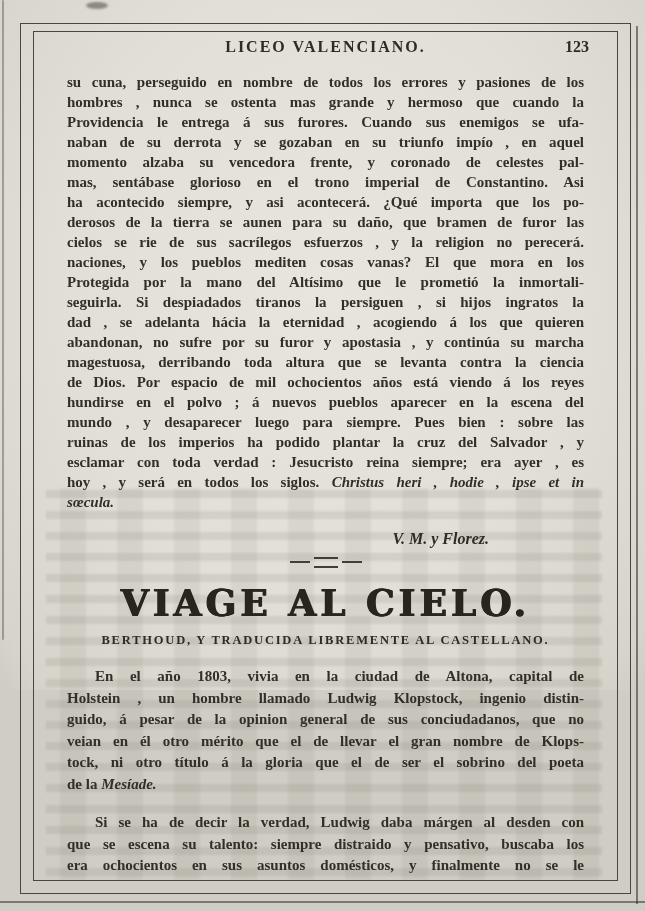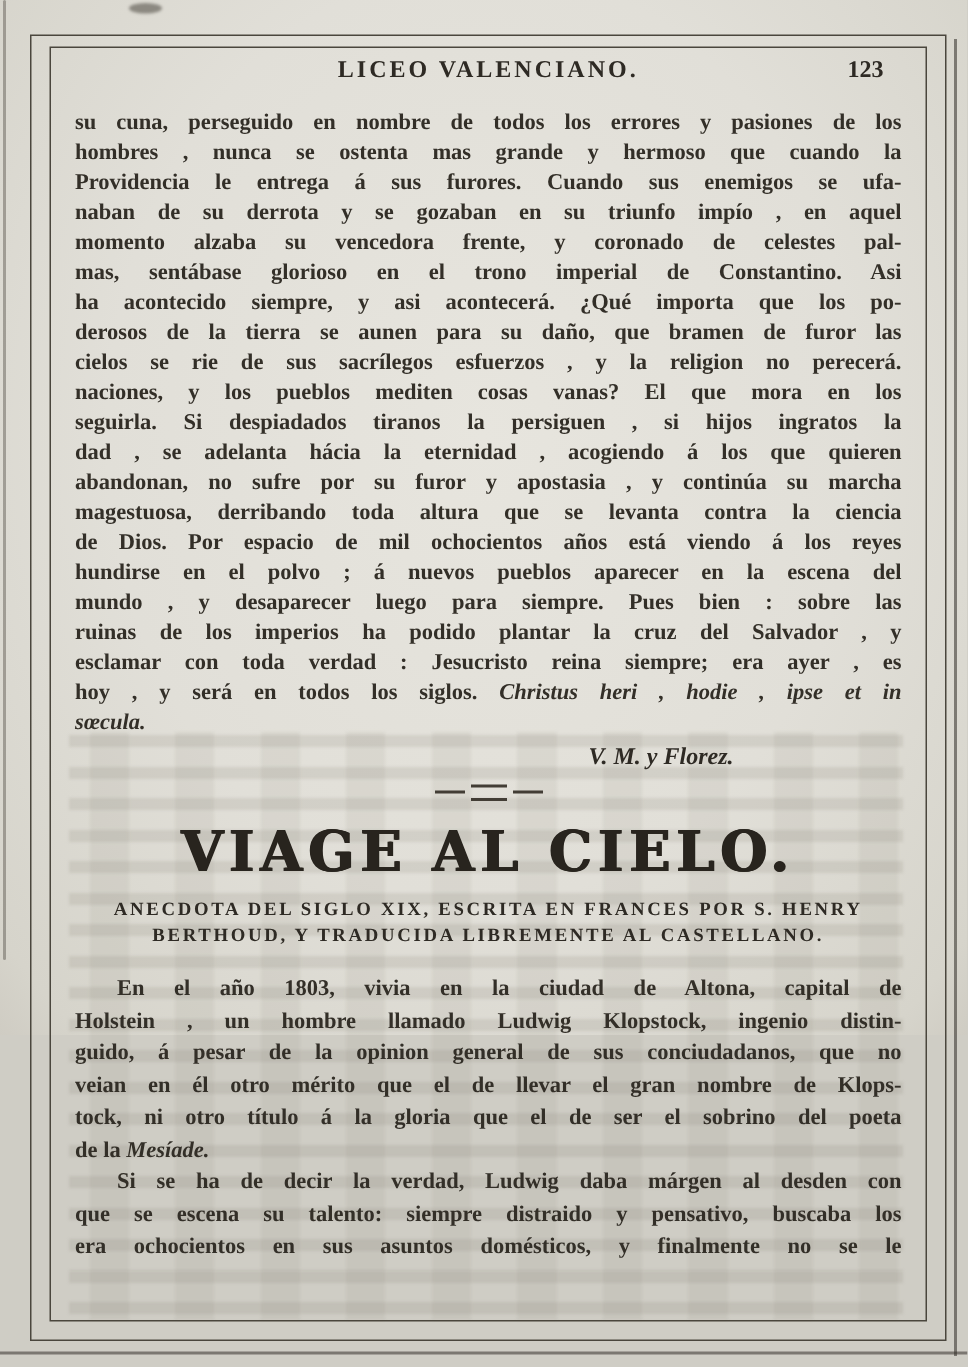--- a/index.html
+++ b/index.html
@@ -29,21 +29,21 @@
   
   .outer-frame{position:absolute;left:20px;top:23px;width:609px;height:869px;border:1.6px solid #4a463d;}
   .inner-frame{position:absolute;left:33px;top:31px;width:583px;height:848px;border:1.4px solid #4a463d;}
   
   .content{position:absolute;left:50px;top:38px;width:551px;}
   .running-head{position:relative;height:22px;}
   .running-title{
     display:block;text-align:center;font-weight:bold;font-size:16px;letter-spacing:2px;color:#2e2a24;
   }
   .page-number{position:absolute;right:12px;top:0;font-weight:bold;font-size:16px;color:#2e2a24;}
-  .para{margin:0;}
+  .para{margin:17px;}
   .p1{margin-top:12px;}
   .jline{
     font-size:15px;font-weight:bold;line-height:20px;
     text-align:justify;text-align-last:justify;color:#332f28;
     white-space:normal;
   }
   .p2 .jline,.p3 .jline{line-height:21.5px;}
   .jline.last{text-align-last:left;}
   .jline .it{font-style:italic;}
   .indent{text-indent:28px;}
@@ -91,20 +91,21 @@
       <div class="jline">su cuna, perseguido en nombre de todos los errores y pasiones de los</div>
       <div class="jline">hombres , nunca se ostenta mas grande y hermoso que cuando la</div>
       <div class="jline">Providencia le entrega á sus furores. Cuando sus enemigos se ufa-</div>
       <div class="jline">naban de su derrota y se gozaban en su triunfo impío , en aquel</div>
       <div class="jline">momento alzaba su vencedora frente, y coronado de celestes pal-</div>
       <div class="jline">mas, sentábase glorioso en el trono imperial de Constantino. Asi</div>
       <div class="jline">ha acontecido siempre, y asi acontecerá. ¿Qué importa que los po-</div>
       <div class="jline">derosos de la tierra se aunen para su daño, que bramen de furor las</div>
       <div class="jline">cielos se rie de sus sacrílegos esfuerzos , y la religion no perecerá.</div>
       <div class="jline">naciones, y los pueblos mediten cosas vanas? El que mora en los</div>
+      <div class="jline">Protegida por la mano del Altísimo que le prometió la inmortali-</div>
       <div class="jline">seguirla. Si despiadados tiranos la persiguen , si hijos ingratos la</div>
       <div class="jline">dad , se adelanta hácia la eternidad , acogiendo á los que quieren</div>
       <div class="jline">abandonan, no sufre por su furor y apostasia , y continúa su marcha</div>
       <div class="jline">magestuosa, derribando toda altura que se levanta contra la ciencia</div>
       <div class="jline">de Dios. Por espacio de mil ochocientos años está viendo á los reyes</div>
       <div class="jline">hundirse en el polvo ; á nuevos pueblos aparecer en la escena del</div>
       <div class="jline">mundo , y desaparecer luego para siempre. Pues bien : sobre las</div>
       <div class="jline">ruinas de los imperios ha podido plantar la cruz del Salvador , y</div>
       <div class="jline">esclamar con toda verdad : Jesucristo reina siempre; era ayer , es</div>
       <div class="jline"><span>hoy , y será en todos los siglos.</span> <span class="it">Christus heri , hodie , ipse et in</span></div>
@@ -115,21 +116,20 @@
 
     <div class="divider">
       <span class="dash"></span>
       <span class="dbl"></span>
       <span class="dash"></span>
     </div>
 
     <div class="article-title">VIAGE AL CIELO.</div>
 
     <div class="subtitle">
-      <div class="sline">ANECDOTA DEL SIGLO XIX, ESCRITA EN FRANCES POR S. HENRY</div>
       <div class="sline">BERTHOUD, Y TRADUCIDA LIBREMENTE AL CASTELLANO.</div>
     </div>
 
     <div class="para p2">
       <div class="jline indent">En el año 1803, vivia en la ciudad de Altona, capital de</div>
       <div class="jline">Holstein , un hombre llamado Ludwig Klopstock, ingenio distin-</div>
       <div class="jline">guido, á pesar de la opinion general de sus conciudadanos, que no</div>
       <div class="jline">veian en él otro mérito que el de llevar el gran nombre de Klops-</div>
       <div class="jline">tock, ni otro título á la gloria que el de ser el sobrino del poeta</div>
       <div class="jline last"><span>de la </span><span class="it">Mesíade.</span></div>

